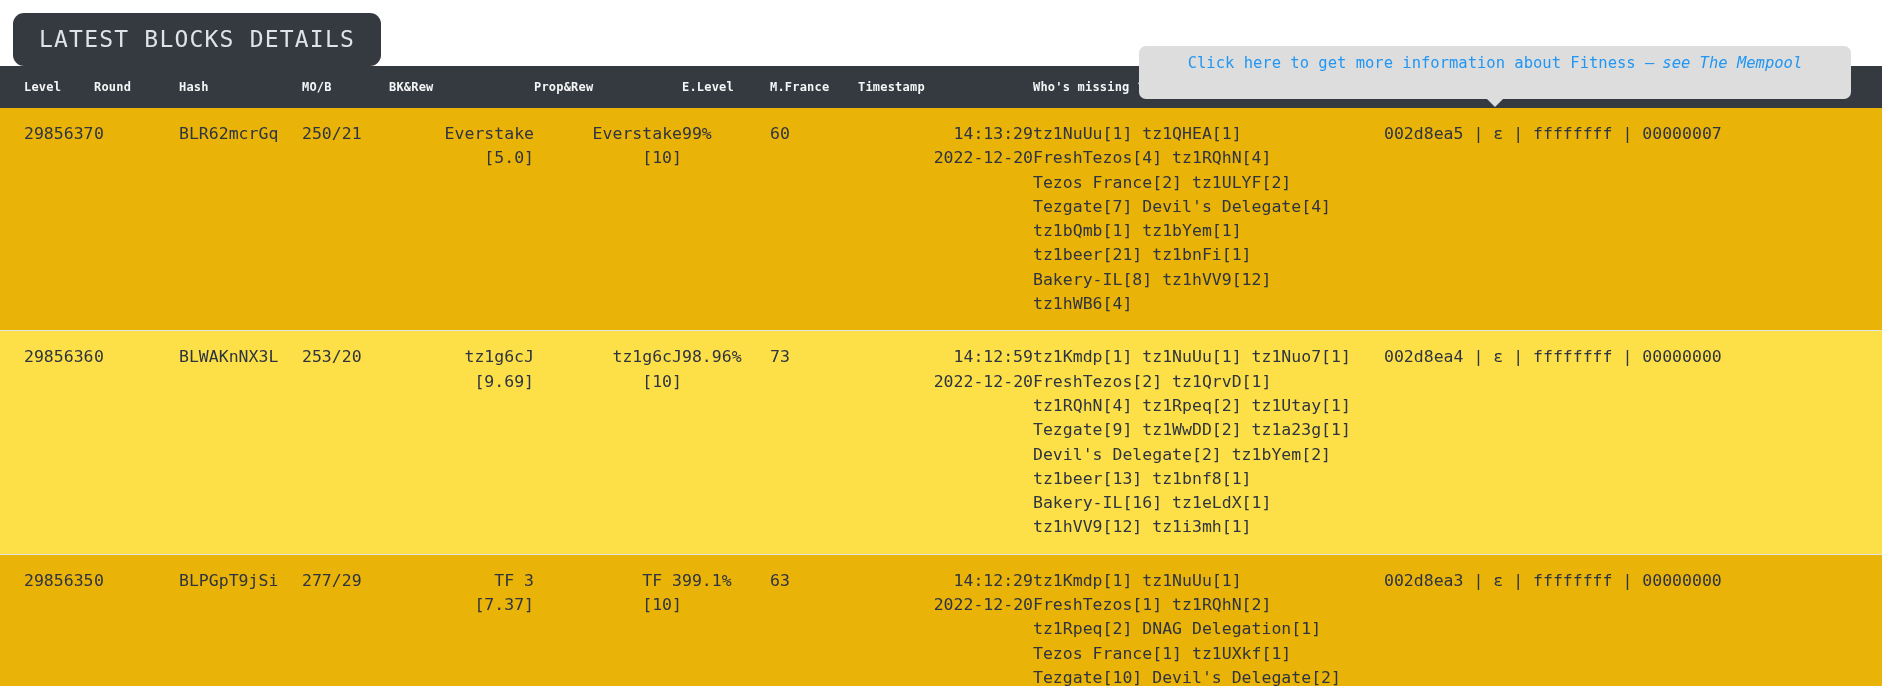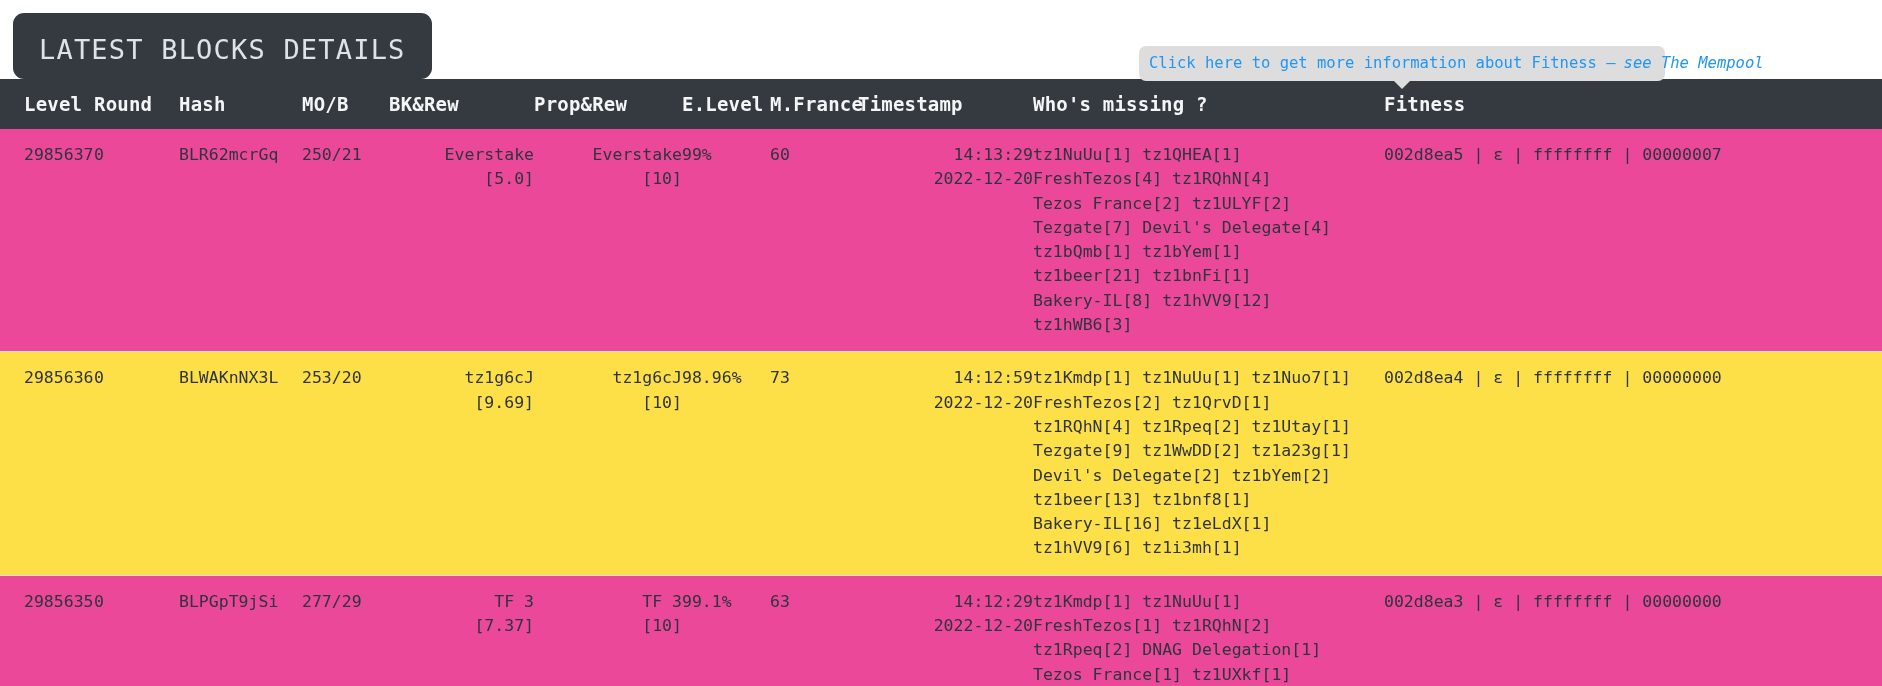--- a/index.html
+++ b/index.html
@@ -23,36 +23,36 @@
 
   
   .title-wrap {
     padding: 13px 0 0 13px;
   }
   .title-badge {
     display: inline-block;
     background: #343a40;
     color: #dfe3e8;
     border-radius: 11px;
-    padding: 21px 26px 14px 26px;
-    font-size: 27px;
+    padding: 13px 26px 14px 26px;
+    font-size: 23px;
     letter-spacing: 1.2px;
     font-family: "DejaVu Sans Mono", "Liberation Mono", monospace;
   }
 
   
   .info-banner {
     position: absolute;
     left: 1139px;
     top: 46px;
-    width: 526px;
+    width: 712px;
     box-sizing: border-box;
     background: #dddddd;
     border-radius: 7px;
-    padding: 8px 10px 9px 10px;
+    padding: 8px 10px 27px 10px;
     text-align: center;
     font-size: 15.5px;
     color: #2196f3;
     white-space: nowrap;
     z-index: 5;
   }
   .info-banner .em {
     font-style: italic;
     margin-left: 8px;
   }
@@ -75,34 +75,34 @@
     width: 1882px;
     table-layout: fixed;
     font-size: 16.5px;
   }
   table.blocks thead th {
     background: #343a40;
     color: #f4f5f6;
     text-align: left;
     font-weight: bold;
     padding: 14px 0 14px 0;
-    font-size: 19px;
+    font-size: 12px;
     letter-spacing: 0.2px;
   }
   table.blocks thead th:first-child { padding-left: 24px; }
 
   table.blocks tbody td {
     vertical-align: top;
     padding: 14px 0 14px 0;
     line-height: 24.3px;
     color: #2e3440;
   }
   table.blocks tbody td:first-child { padding-left: 24px; }
 
-  tr.row-odd  td { background: #ec4899; }
+  tr.row-odd  td { background: #eab308; }
   tr.row-even td { background: #fde047; }
 
   tr.blockrow td { border-bottom: 1px solid #e3e3e3; }
 
   .col-level     { width: 94px; }
   .col-round     { width: 85px; }
   .col-hash      { width: 123px; }
   .col-mob       { width: 87px; }
   .col-bkrew     { width: 145px; }
   .col-proprew   { width: 148px; }
@@ -179,21 +179,21 @@
           <span class="stack-line">2022-12-20</span>
         </td>
         <td>
           <span class="missing-line">tz1NuUu[1] tz1QHEA[1]</span>
           <span class="missing-line">FreshTezos[4] tz1RQhN[4]</span>
           <span class="missing-line">Tezos France[2] tz1ULYF[2]</span>
           <span class="missing-line">Tezgate[7] Devil's Delegate[4]</span>
           <span class="missing-line">tz1bQmb[1] tz1bYem[1]</span>
           <span class="missing-line">tz1beer[21] tz1bnFi[1]</span>
           <span class="missing-line">Bakery-IL[8] tz1hVV9[12]</span>
-          <span class="missing-line">tz1hWB6[3]</span>
+          <span class="missing-line">tz1hWB6[4]</span>
         </td>
         <td>002d8ea5 | ε | ffffffff | 00000007</td>
       </tr>
 
       <tr class="blockrow row-even">
         <td>2985636</td>
         <td>0</td>
         <td>BLWAKnNX3L</td>
         <td>253/20</td>
         <td>
@@ -211,21 +211,21 @@
           <span class="stack-line">2022-12-20</span>
         </td>
         <td>
           <span class="missing-line">tz1Kmdp[1] tz1NuUu[1] tz1Nuo7[1]</span>
           <span class="missing-line">FreshTezos[2] tz1QrvD[1]</span>
           <span class="missing-line">tz1RQhN[4] tz1Rpeq[2] tz1Utay[1]</span>
           <span class="missing-line">Tezgate[9] tz1WwDD[2] tz1a23g[1]</span>
           <span class="missing-line">Devil's Delegate[2] tz1bYem[2]</span>
           <span class="missing-line">tz1beer[13] tz1bnf8[1]</span>
           <span class="missing-line">Bakery-IL[16] tz1eLdX[1]</span>
-          <span class="missing-line">tz1hVV9[6] tz1i3mh[1]</span>
+          <span class="missing-line">tz1hVV9[12] tz1i3mh[1]</span>
         </td>
         <td>002d8ea4 | ε | ffffffff | 00000000</td>
       </tr>
 
       <tr class="blockrow row-odd">
         <td>2985635</td>
         <td>0</td>
         <td>BLPGpT9jSi</td>
         <td>277/29</td>
         <td>

